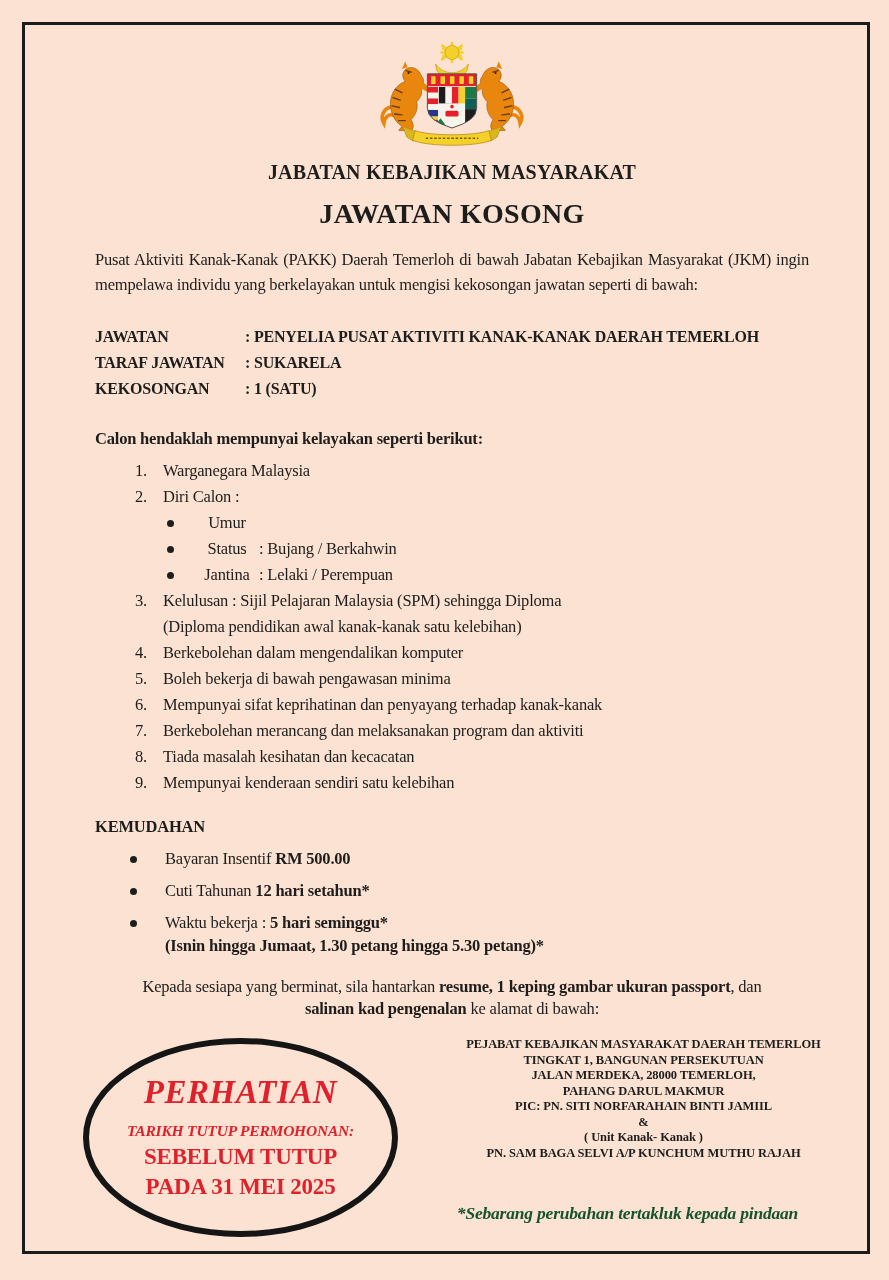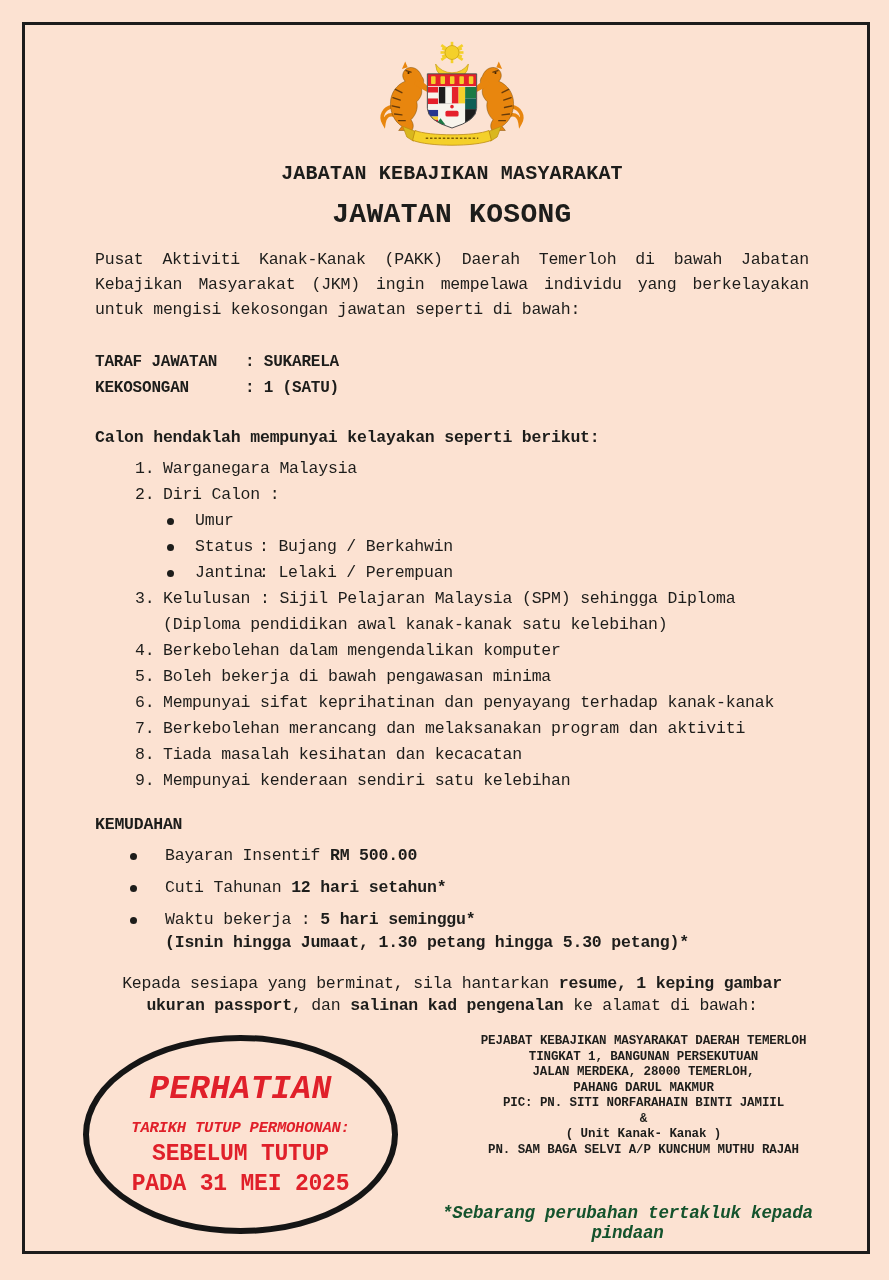--- a/index.html
+++ b/index.html
@@ -1,21 +1,21 @@
 <!DOCTYPE html>
 <html><head>
 <meta charset="utf-8">
 <style>
   * { margin:0; padding:0; box-sizing:border-box; }
   html,body { background:#fce2d2; }
   .page {
     position:relative;
     width:889px; height:1280px;
     background:#fce2d2;
-    font-family:Liberation Mono, monospace;
+    font-family:Liberation Serif, serif;
     color:#1d1d1b;
     overflow:hidden;
     letter-spacing:-0.2px;
   }
   .frame {
     position:absolute;
     left:22px; top:22px; right:19px; bottom:26px;
     border:3px solid #1c1c1c;
   }
   .content {
@@ -45,21 +45,21 @@
   .job-label { width:150px; flex:none; }
   .job-value { flex:1; }
   .qual-heading {
     margin-top:27px;
     font-size:16.5px; font-weight:700;
   }
   .qual-list { margin-top:9px; margin-left:40px; font-size:16.5px; }
   .qual-item { display:flex; line-height:26px; }
   .qual-num { width:28px; flex:none; }
   .qual-text { flex:1; }
-  .sub-list { margin-left:32px; }
+  .sub-list { margin-left:32px;text-align:center; }
   .sub-row { display:flex; align-items:center; line-height:26px; }
   .bullet-dot {
     width:7px; height:7px; border-radius:50%;
     background:#1d1d1b; flex:none;
     margin-right:21px;
   }
   .sub-label { width:64px; flex:none; }
   .benefits-heading { margin-top:21px; font-size:16.5px; font-weight:700; }
   .benefits-list { margin-top:10px; margin-left:35px; font-size:16.5px; }
   .benefit-item { display:flex; margin-bottom:9px; }
@@ -186,20 +186,24 @@
         </svg>
       </div>
 
       <div class="org-name">JABATAN KEBAJIKAN MASYARAKAT</div>
       <div class="page-title">JAWATAN KOSONG</div>
 
       <p class="intro">Pusat Aktiviti Kanak-Kanak (PAKK) Daerah Temerloh di bawah Jabatan Kebajikan Masyarakat (JKM) ingin mempelawa individu yang berkelayakan untuk mengisi kekosongan jawatan seperti di bawah:</p>
 
       <div class="job-details">
         <div class="job-row">
+          <span class="job-label">JAWATAN</span>
+          <span class="job-value">: PENYELIA PUSAT AKTIVITI KANAK-KANAK DAERAH TEMERLOH</span>
+        </div>
+        <div class="job-row">
           <span class="job-label">TARAF JAWATAN</span>
           <span class="job-value">: SUKARELA</span>
         </div>
         <div class="job-row">
           <span class="job-label">KEKOSONGAN</span>
           <span class="job-value">: 1 (SATU)</span>
         </div>
       </div>
 
       <div class="qual-heading">Calon hendaklah mempunyai kelayakan seperti berikut:</div>

